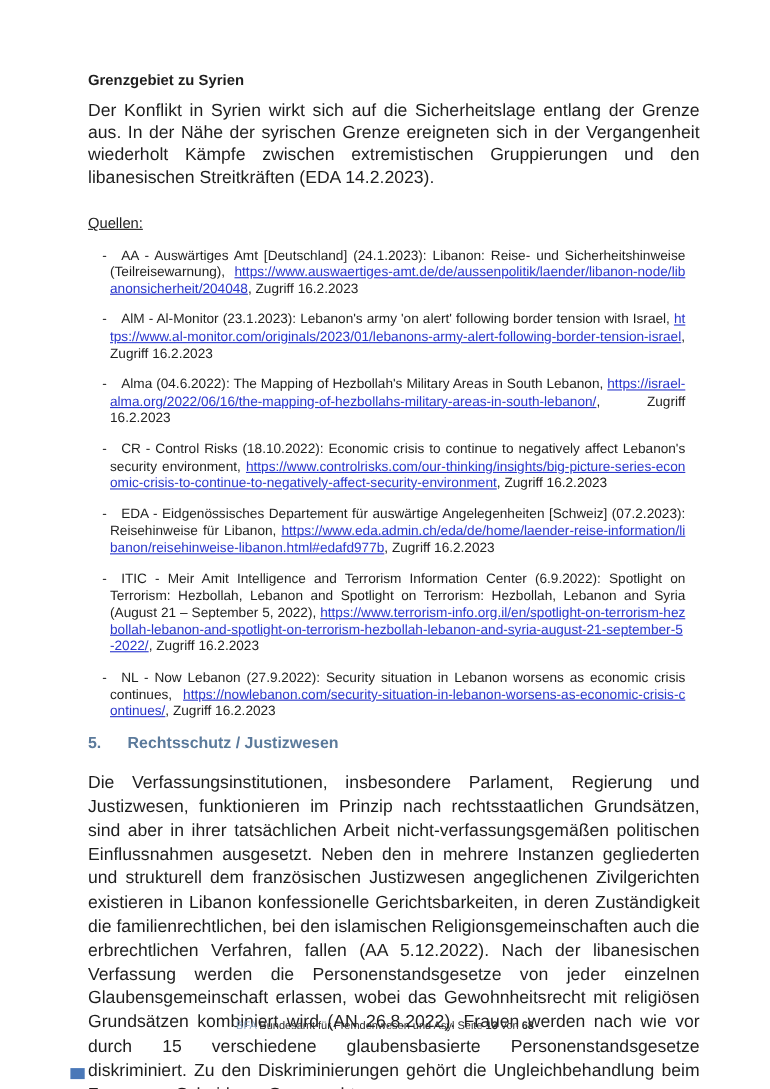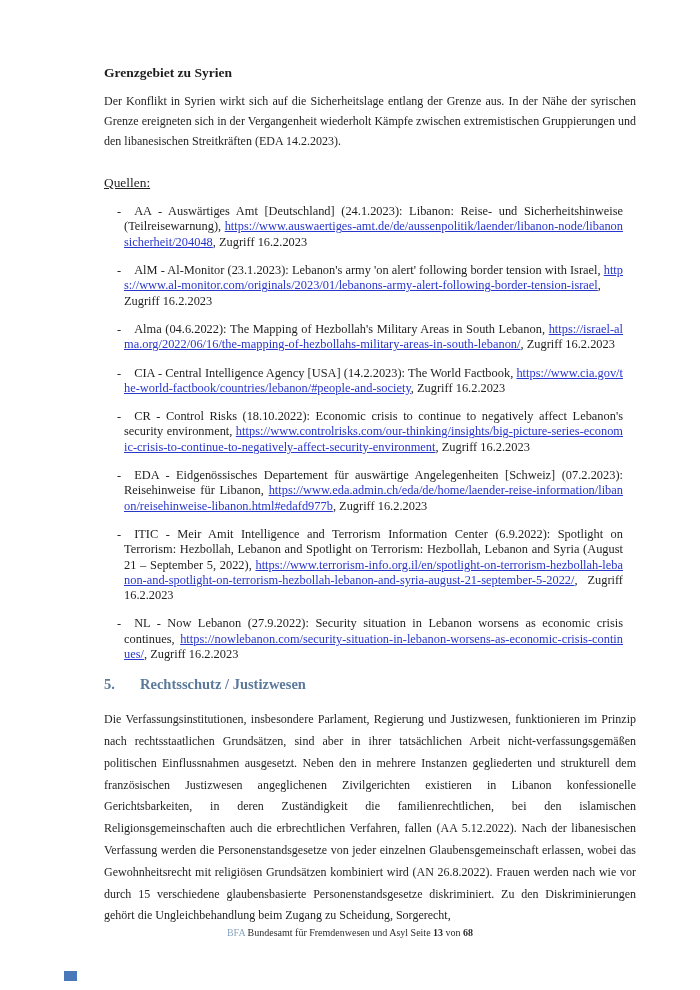--- a/index.html
+++ b/index.html
@@ -5,34 +5,34 @@
   html, body {
     margin: 0;
     padding: 0;
     background: #ffffff;
   }
   .page {
     position: relative;
     width: 700px;
     height: 990px;
     background: #ffffff;
-    font-family: Liberation Serif, serif;
+    font-family: Liberation Sans, sans-serif;
     color: #1e1e1e;
     overflow: hidden;
     box-sizing: border-box;
-    padding: 64px 64px 0 104px;
+    padding: 64px 64px 0 80px;
   }
   .subhead {
     font-size: 13.5px;
     font-weight: bold;
     margin: 0 0 9px 0;
     line-height: 1.3;
   }
   .body-par {
-    font-size: 12px;
+    font-size: 16px;
     line-height: 20.4px;
     text-align: justify;
     margin: 0 0 15px 0;
   }
   .sources-label {
     font-size: 13.4px;
     text-decoration: underline;
     margin: 22px 0 8px 0;
     line-height: 1.3;
   }
@@ -105,21 +105,20 @@
 
   <p class="sources-label">Quellen:</p>
 
   <div class="source-list" id="source-list">
   <div class="source-item"><span class="dash">-</span><span class="src-prefix">AA - Auswärtiges Amt [Deutschland] (24.1.2023): Libanon: Reise- und Sicherheitshinweise (Teilreisewarnung), </span><a class="src-link" href="#">https://www.auswaertiges-amt.de/de/aussenpolitik/laender/libanon-node/libanonsicherheit/204048</a><span class="src-suffix">, Zugriff 16.2.2023</span></div>
 
   <div class="source-item"><span class="dash">-</span><span class="src-prefix">AlM - Al-Monitor (23.1.2023): Lebanon's army 'on alert' following border tension with Israel, </span><a class="src-link" href="#">https://www.al-monitor.com/originals/2023/01/lebanons-army-alert-following-border-tension-israel</a><span class="src-suffix">, Zugriff 16.2.2023</span></div>
 
   <div class="source-item"><span class="dash">-</span><span class="src-prefix">Alma (04.6.2022): The Mapping of Hezbollah's Military Areas in South Lebanon, </span><a class="src-link" href="#">https://israel-alma.org/2022/06/16/the-mapping-of-hezbollahs-military-areas-in-south-lebanon/</a><span class="src-suffix">, Zugriff 16.2.2023</span></div>
 
-  <div class="source-item"><span class="dash">-</span><span class="src-prefix">CIA - Central Intelligence Agency [USA] (14.2.2023): The World Factbook, </span><a class="src-link" href="#">https://www.cia.gov/the-world-factbook/countries/lebanon/#people-and-society</a><span class="src-suffix">, Zugriff 16.2.2023</span></div>
 
   <div class="source-item"><span class="dash">-</span><span class="src-prefix">CR - Control Risks (18.10.2022): Economic crisis to continue to negatively affect Lebanon's security environment, </span><a class="src-link" href="#">https://www.controlrisks.com/our-thinking/insights/big-picture-series-economic-crisis-to-continue-to-negatively-affect-security-environment</a><span class="src-suffix">, Zugriff 16.2.2023</span></div>
 
 
   <div class="source-item"><span class="dash">-</span><span class="src-prefix">EDA - Eidgenössisches Departement für auswärtige Angelegenheiten [Schweiz] (07.2.2023): Reisehinweise für Libanon, </span><a class="src-link" href="#">https://www.eda.admin.ch/eda/de/home/laender-reise-information/libanon/reisehinweise-libanon.html#edafd977b</a><span class="src-suffix">, Zugriff 16.2.2023</span></div>
 
   <div class="source-item"><span class="dash">-</span><span class="src-prefix">ITIC - Meir Amit Intelligence and Terrorism Information Center (6.9.2022): Spotlight on Terrorism: Hezbollah, Lebanon and Spotlight on Terrorism: Hezbollah, Lebanon and Syria (August 21 – September 5, 2022), </span><a class="src-link" href="#">https://www.terrorism-info.org.il/en/spotlight-on-terrorism-hezbollah-lebanon-and-spotlight-on-terrorism-hezbollah-lebanon-and-syria-august-21-september-5-2022/</a><span class="src-suffix">, Zugriff 16.2.2023</span></div>
 
   <div class="source-item"><span class="dash">-</span><span class="src-prefix">NL - Now Lebanon (27.9.2022): Security situation in Lebanon worsens as economic crisis continues, </span><a class="src-link" href="#">https://nowlebanon.com/security-situation-in-lebanon-worsens-as-economic-crisis-continues/</a><span class="src-suffix">, Zugriff 16.2.2023</span></div>
 </div>

